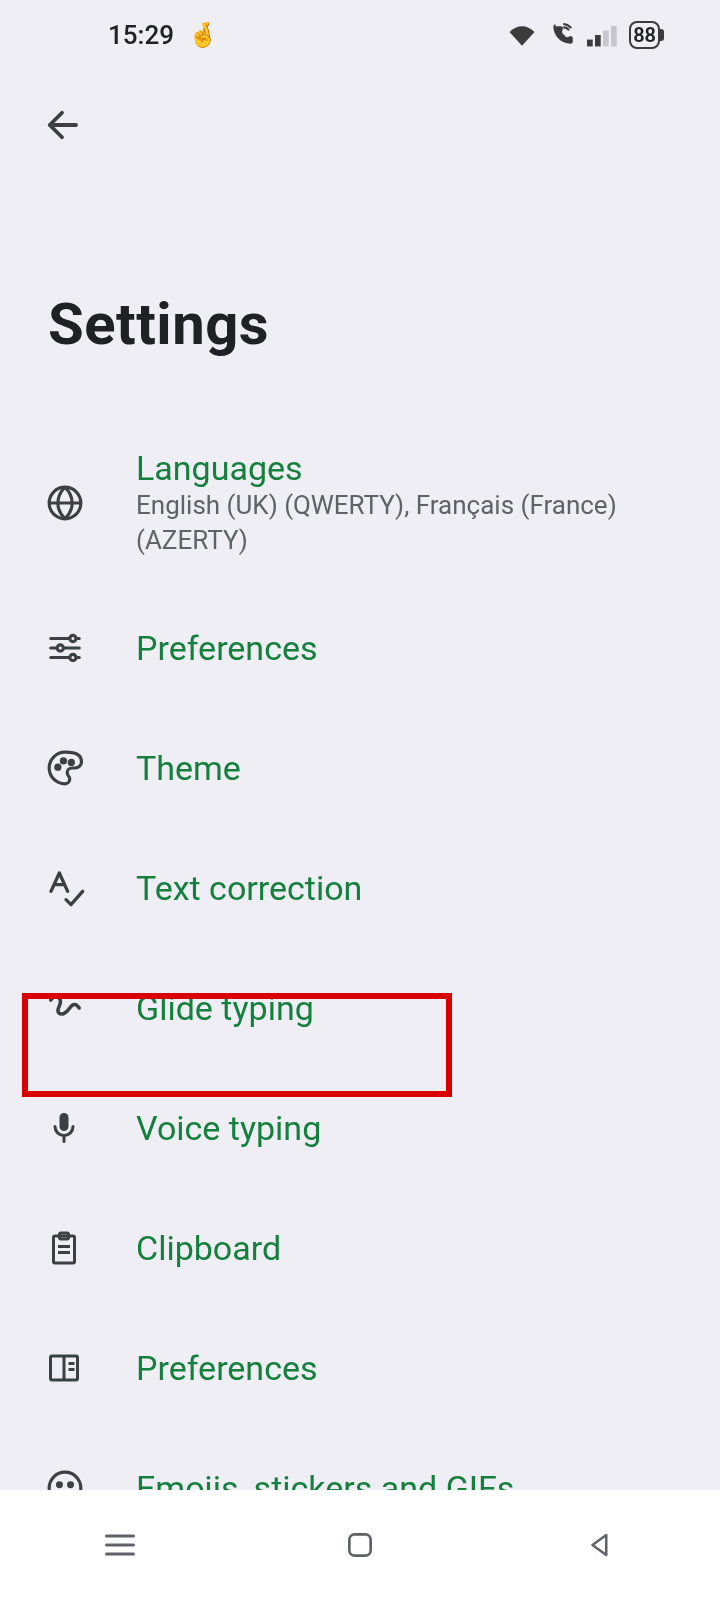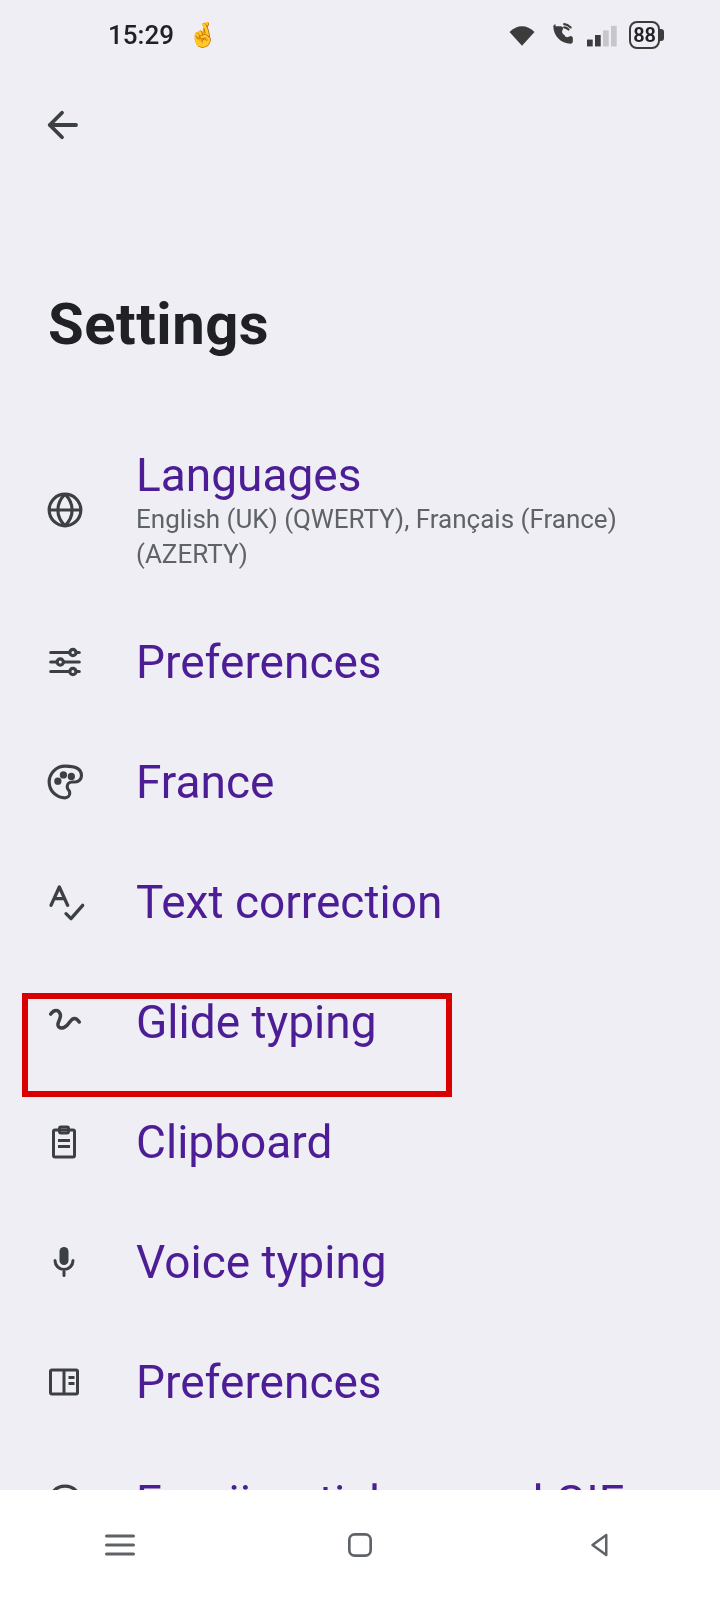--- a/index.html
+++ b/index.html
@@ -92,22 +92,22 @@
       justify-content: flex-start;
       color: #3c4043;
     }
     .row .text-slot {
       flex: 1;
       display: flex;
       flex-direction: column;
       justify-content: center;
     }
     .row .label {
-      font-size: 46px;
-      color: #4c1d95;
+      font-size: 34px;
+      color: #15803d;
     }
     .row .sublabel {
       font-size: 26px;
       color: #5f6368;
       margin-top: 0;
       line-height: 1.35;
       padding-right: 20px;
     }
 
     
@@ -214,21 +214,21 @@
     <div class="row">
       <div class="icon-slot">
         <svg width="38" height="38" viewBox="0 0 24 24" fill="none" stroke="#3c4043" stroke-width="2">
           <path d="M12 2C6.5 2 2 6.5 2 12s4.5 10 10 10c1.7 0 3-1.3 3-3 0-.8-.3-1.5-.8-2-.5-.5-.8-1.2-.8-2 0-1.7 1.3-3 3-3h2c2.2 0 4-1.8 4-4 0-4.4-4.5-6-10-6z"></path>
           <circle cx="7.5" cy="11.5" r="1.3" fill="#3c4043"></circle>
           <circle cx="11" cy="7.5" r="1.3" fill="#3c4043"></circle>
           <circle cx="16" cy="8.5" r="1.3" fill="#3c4043"></circle>
         </svg>
       </div>
       <div class="text-slot">
-        <span class="label">France</span>
+        <span class="label">Theme</span>
       </div>
     </div>
 
     <div class="row">
       <div class="icon-slot">
         <svg width="40" height="40" viewBox="0 0 24 24" fill="none" stroke="#3c4043" stroke-width="2" stroke-linecap="round" stroke-linejoin="round">
           <path d="M3 14 L8 3 L13 14 M5 10 h6"></path>
           <path d="M12 19 l3 3 l7-8"></path>
         </svg>
       </div>
@@ -238,45 +238,45 @@
     </div>
 
     <div class="row">
       <div class="icon-slot">
         <svg width="38" height="38" viewBox="0 0 24 24" fill="none" stroke="#3c4043" stroke-width="2.2" stroke-linecap="round">
           <path d="M3 7c2-3 5-3 6 0s-3 6-1 8 5 0 7-3 4-3 6 0"></path>
         </svg>
       </div>
       <div class="text-slot">
         <span class="label">Glide typing</span>
+      </div>
+    </div>
+
+    <div class="row">
+      <div class="icon-slot">
+        <svg width="36" height="36" viewBox="0 0 24 24" fill="#3c4043">
+          <rect x="9" y="2" width="6" height="12" rx="3"></rect>
+          <path d="M6 11a6 6 0 0 0 12 0M12 17v4" stroke="#3c4043" stroke-width="2" fill="none" stroke-linecap="round"></path>
+        </svg>
+      </div>
+      <div class="text-slot">
+        <span class="label">Voice typing</span>
       </div>
     </div>
 
     <div class="row">
       <div class="icon-slot">
         <svg width="36" height="36" viewBox="0 0 24 24" fill="none" stroke="#3c4043" stroke-width="2">
           <rect x="5" y="4" width="14" height="18" rx="1"></rect>
           <rect x="9" y="2" width="6" height="4" rx="1"></rect>
           <path d="M8 11h8M8 15h8"></path>
         </svg>
       </div>
       <div class="text-slot">
         <span class="label">Clipboard</span>
-      </div>
-    </div>
-
-    <div class="row">
-      <div class="icon-slot">
-        <svg width="36" height="36" viewBox="0 0 24 24" fill="#3c4043">
-          <rect x="9" y="2" width="6" height="12" rx="3"></rect>
-          <path d="M6 11a6 6 0 0 0 12 0M12 17v4" stroke="#3c4043" stroke-width="2" fill="none" stroke-linecap="round"></path>
-        </svg>
-      </div>
-      <div class="text-slot">
-        <span class="label">Voice typing</span>
       </div>
     </div>
 
     <div class="row">
       <div class="icon-slot">
         <svg width="36" height="36" viewBox="0 0 24 24" fill="none" stroke="#3c4043" stroke-width="2">
           <rect x="3" y="4" width="18" height="16" rx="1"></rect>
           <path d="M12 4v16M15 9h4M15 13h4"></path>
         </svg>
       </div>

